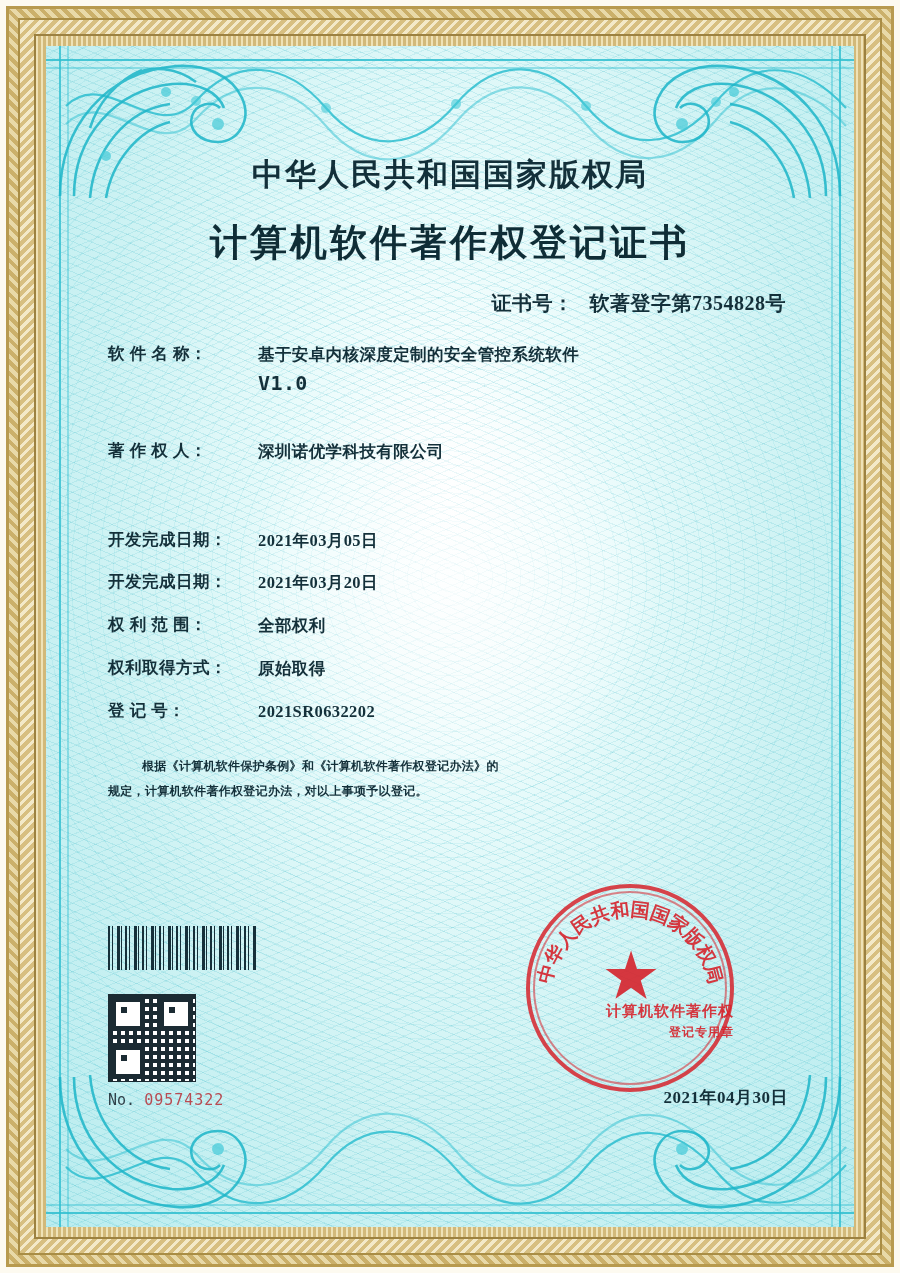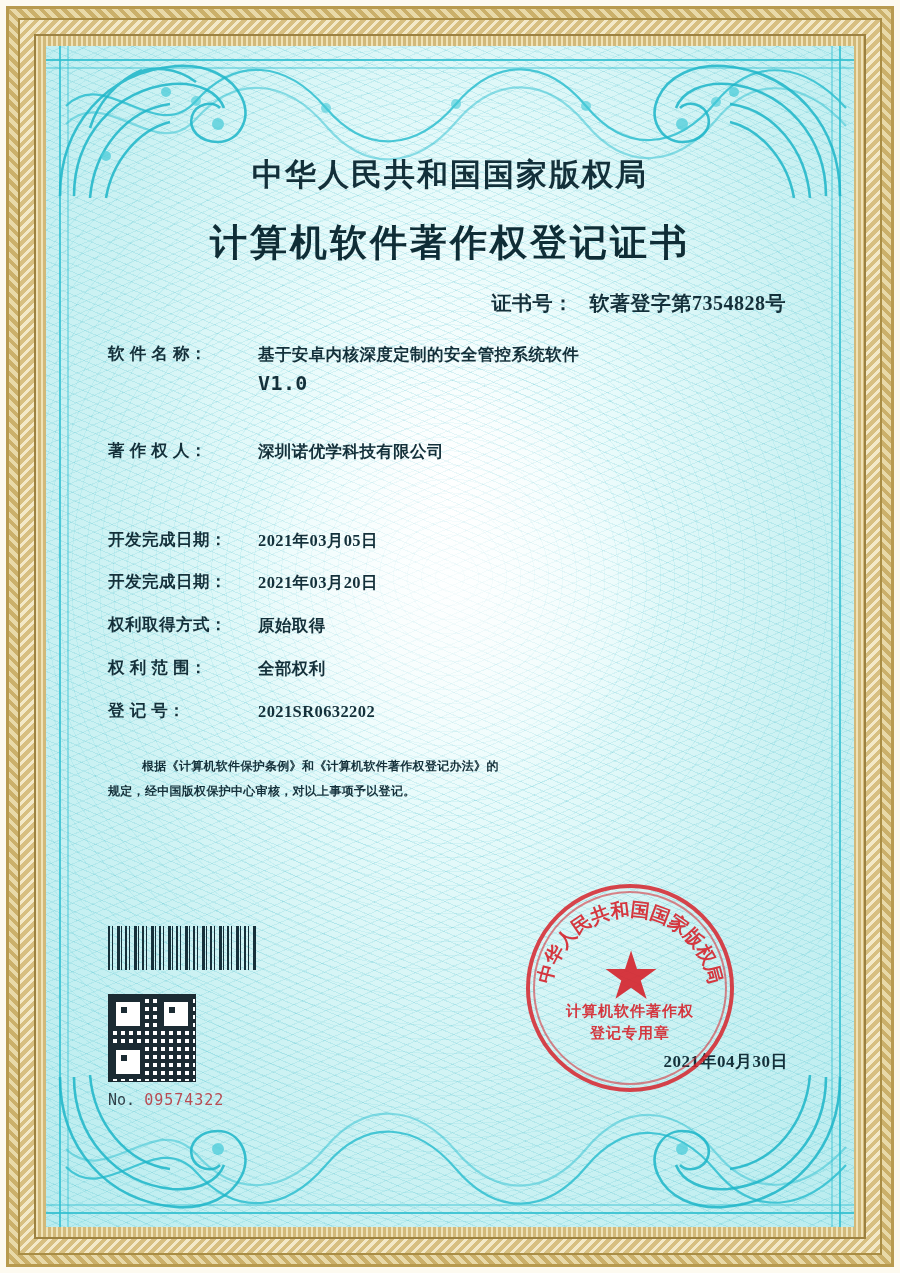--- a/index.html
+++ b/index.html
@@ -194,21 +194,21 @@
 
   .serial{
     position:absolute;left:62px;top:1045px;
     font-size:15px;
     color:#30414a;
     font-family:"DejaVu Sans Mono","Liberation Mono",monospace;
   }
   .serial .num{color:#b84b52;letter-spacing:1px;}
 
   .issue-date{
-    position:absolute;right:66px;top:1004px;
+    position:absolute;right:66px;top:1040px;
     font-size:17px;font-weight:700;color:#14303a;
     letter-spacing:.5px;
   }
 
   
   .seal{
     position:absolute;
     left:480px;top:838px;
     width:208px;height:208px;
   }
@@ -220,26 +220,26 @@
   }
   .seal svg{position:absolute;inset:0;}
   .seal-star{
     position:absolute;left:50%;top:44%;
     width:56px;height:56px;margin-left:-28px;margin-top:-28px;
     color:#d6232c;
     font-size:58px;line-height:56px;text-align:center;
     opacity:.9;
   }
   .seal-line1,.seal-line2{
-    position:absolute;left:0;right:0;text-align:center;
+    position:absolute;left:0;right:0;text-align:right;
     color:#d6232c;font-weight:700;opacity:.9;
     font-family:"DejaVu Serif","Liberation Serif",serif;
   }
   .seal-line1{top:118px;font-size:15px;letter-spacing:1px;}
-  .seal-line2{top:140px;font-size:15px;letter-spacing:1px;}
+  .seal-line2{top:140px;font-size:12px;letter-spacing:1px;}
 </style>
 </head>
 <body>
 
 <div class="certificate">
 
   <div class="gold-border-outer"></div>
   <div class="gold-border-mid"></div>
   <div class="gold-border-inner"></div>
 
@@ -364,37 +364,37 @@
         <div class="row-dates">
           <div class="field">
             <div class="lab">开发完成日期：</div>
             <div class="val">2021年03月05日</div>
           </div>
           <div class="field">
             <div class="lab">开发完成日期：</div>
             <div class="val">2021年03月20日</div>
           </div>
           <div class="field">
+            <div class="lab">权 利 范 围：</div>
+            <div class="val">全部权利</div>
+          </div>
+          <div class="field">
             <div class="lab">权利取得方式：</div>
             <div class="val">原始取得</div>
-          </div>
-          <div class="field">
-            <div class="lab">权 利 范 围：</div>
-            <div class="val">全部权利</div>
           </div>
           <div class="field">
             <div class="lab">登 记 号：</div>
             <div class="val">2021SR0632202</div>
           </div>
         </div>
       </div>
 
       <div class="statement">
         <p class="indent">根据《计算机软件保护条例》和《计算机软件著作权登记办法》的</p>
-        <p>规定，经中国版权保护中心审核，对以上事项予以登记。</p>
+        <p>规定，计算机软件著作权登记办法，对以上事项予以登记。</p>
       </div>
 
     </div>
 
     <div class="codes">
       <div class="barcode"></div>
       <div class="qrcode">
         <span class="qr-eye a"></span>
         <span class="qr-eye b"></span>
         <span class="qr-eye c"></span>

